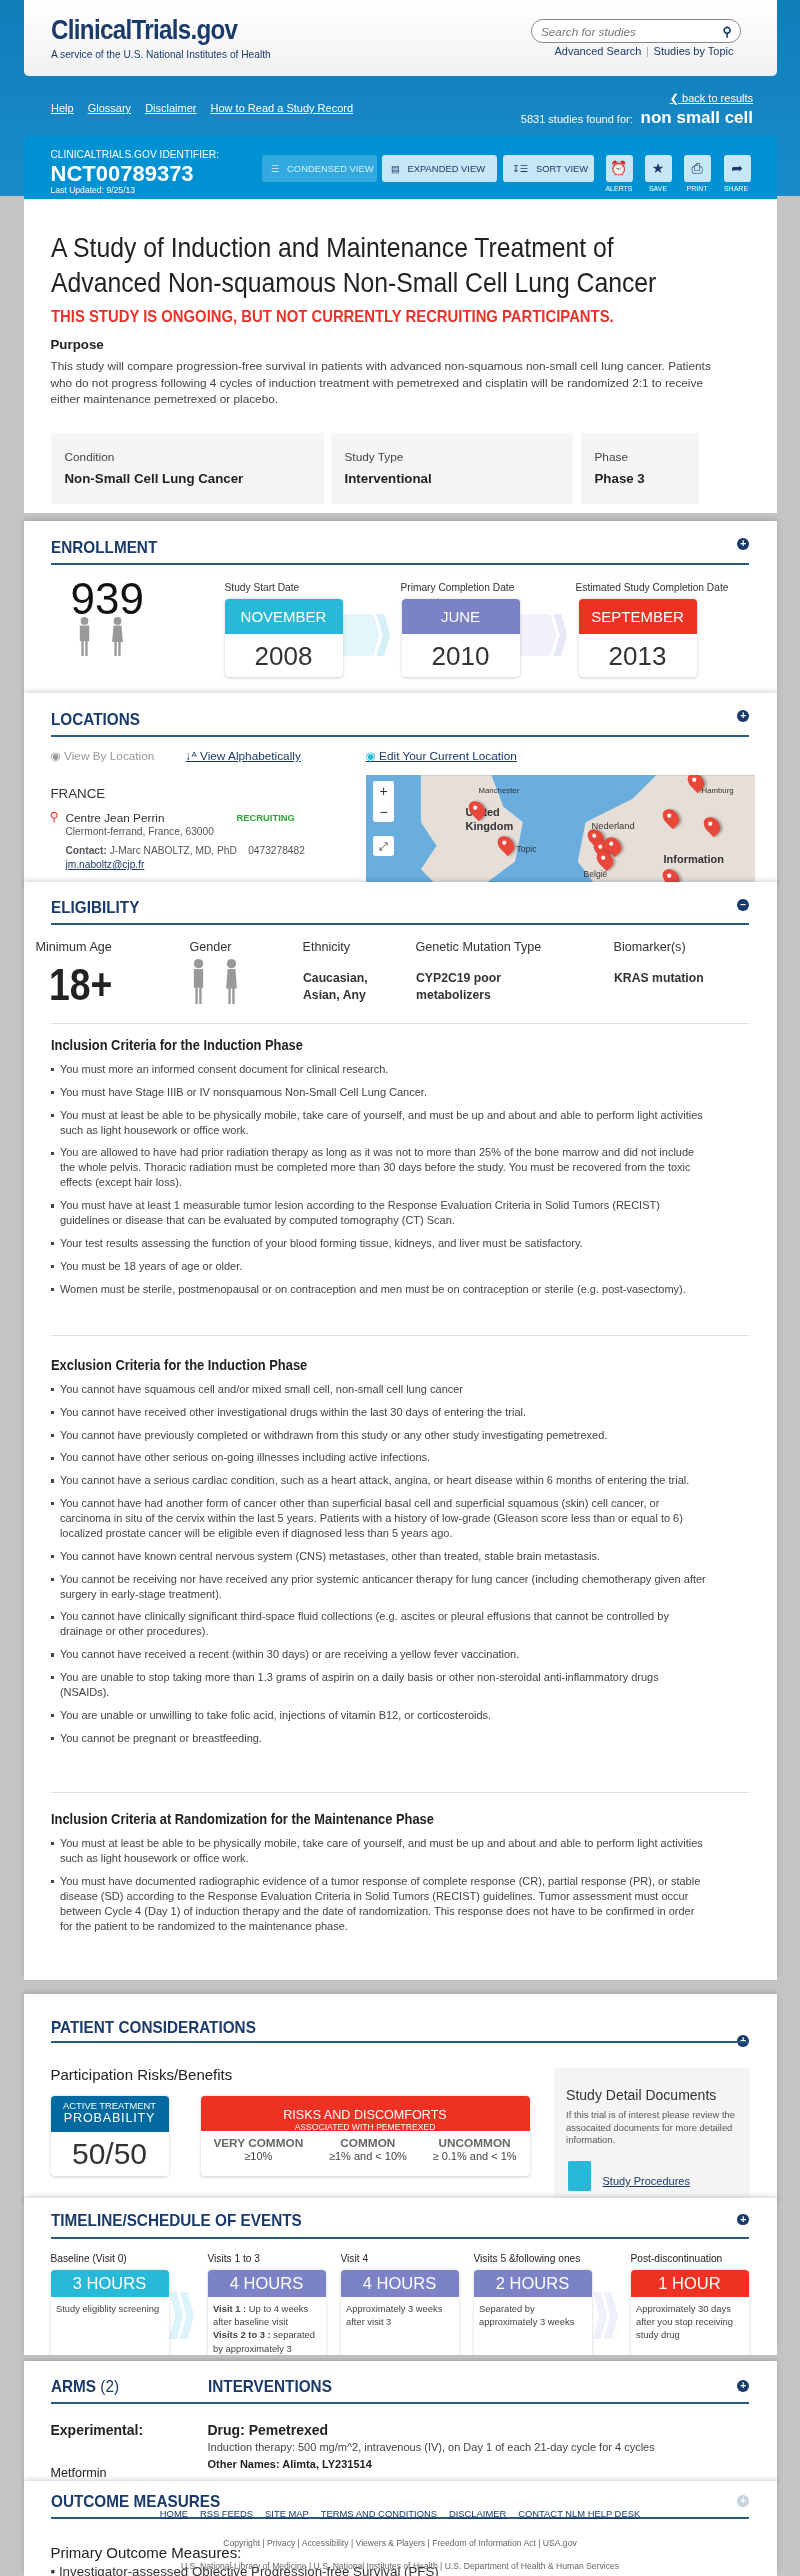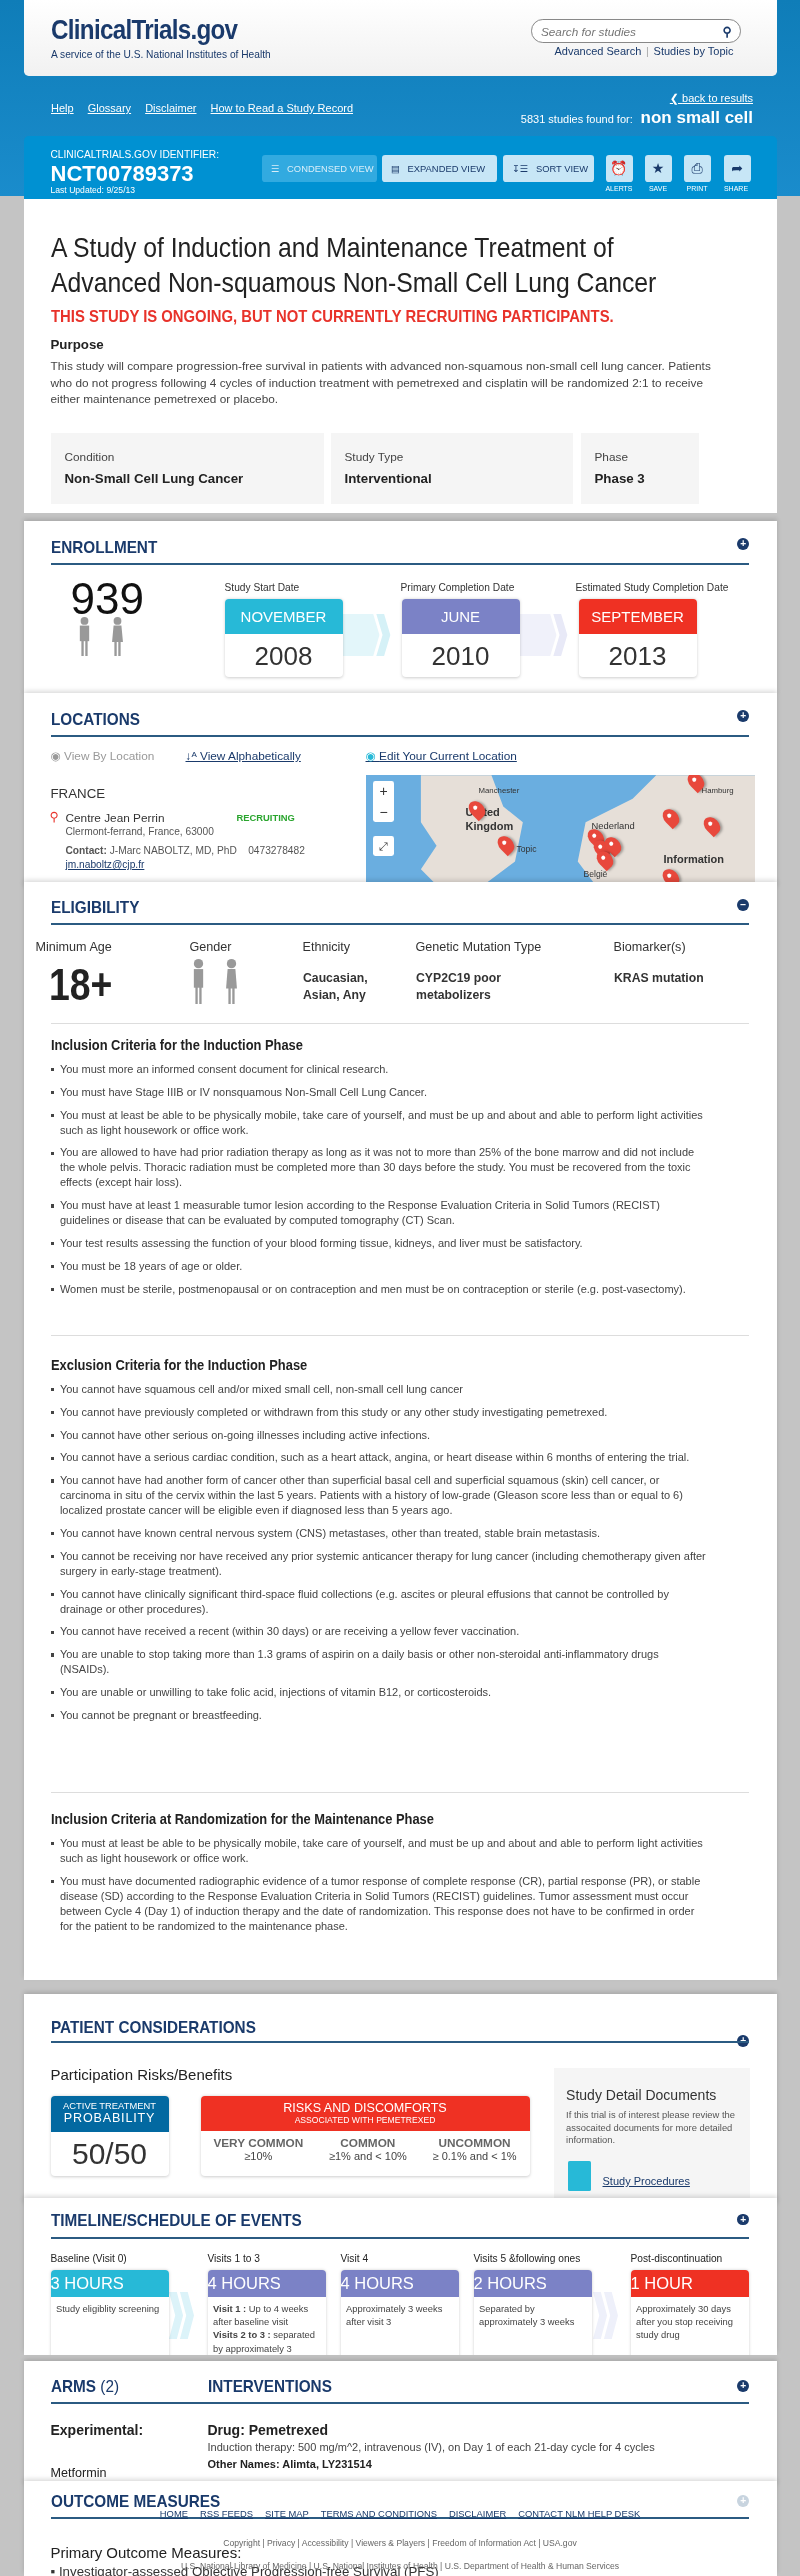--- a/index.html
+++ b/index.html
@@ -50,21 +50,21 @@
 .pin{position:absolute;width:14px;height:19px;background:#e8483c;border-radius:50% 50% 50% 0;transform:rotate(-45deg);box-shadow:1.6px 1.6px 2.4px rgba(0,0,0,.3)}
 .pin::after{content:"";position:absolute;left:4.7px;top:4.7px;width:4.7px;height:4.7px;background:#fff;border-radius:50%}
 .elig-lbl{position:absolute;top:58px;font-size:12.6px;color:#333}
 .elig-val{position:absolute;font-size:13.3px;color:#333;line-height:16.5px;font-weight:bold;transform:scaleX(.92);transform-origin:left}
 .crit-h{position:absolute;left:27px;font-size:14px;color:#222;font-weight:bold;transform:scaleX(.92);transform-origin:left}
 .crit{position:absolute;left:27px;width:659px;font-size:11px;line-height:15px;color:#444;list-style:none}
 .crit li{position:relative;padding-left:9.4px;margin-bottom:7.8px}
 .crit li::before{content:"";position:absolute;left:0;top:6.3px;width:3.1px;height:3.1px;background:#444}
 .hr{position:absolute;left:27.5px;width:698px;height:0.8px;background:#ddd}
 .tcard{position:absolute;width:118px;height:108px;border-radius:3.9px;background:#fff;box-shadow:0 0.8px 3.1px rgba(0,0,0,.2);overflow:hidden}
-.tcard .hh{height:27px;color:#fff;font-size:16.5px;line-height:27px}
+.tcard .hh{height:27px;color:#fff;font-size:16.5px;text-align:center;line-height:27px}
 .tcard .d{padding:4.7px 5.5px;font-size:9.4px;line-height:13.3px;color:#444}
 .tlbl{position:absolute;top:78px;font-size:10.2px;color:#222}
 .footer{position:absolute;left:0;width:800px;text-align:center;font-size:9.4px;color:#1a3a6b}
 </style>
 </head>
 <body>
 
 <div class="top-band"></div>
 
 <div class="header">
@@ -258,20 +258,21 @@
     <li>You must have at least 1 measurable tumor lesion according to the Response Evaluation Criteria in Solid Tumors (RECIST) guidelines or disease that can be evaluated by computed tomography (CT) Scan.</li>
     <li>Your test results assessing the function of your blood forming tissue, kidneys, and liver must be satisfactory.</li>
     <li>You must be 18 years of age or older.</li>
     <li>Women must be sterile, postmenopausal or on contraception and men must be on contraception or sterile (e.g. post-vasectomy).</li>
   </ul>
   <div class="hr" style="top:453px"></div>
 
   <div class="crit-h" style="top:475px">Exclusion Criteria for the Induction Phase</div>
   <ul class="crit" style="top:500px">
     <li>You cannot have squamous cell and/or mixed small cell, non-small cell lung cancer</li>
+    <li>You cannot have received other investigational drugs within the last 30 days of entering the trial.</li>
     <li>You cannot have previously completed or withdrawn from this study or any other study investigating pemetrexed.</li>
     <li>You cannot have other serious on-going illnesses including active infections.</li>
     <li>You cannot have a serious cardiac condition, such as a heart attack, angina, or heart disease within 6 months of entering the trial.</li>
     <li>You cannot have had another form of cancer other than superficial basal cell and superficial squamous (skin) cell cancer, or carcinoma in situ of the cervix within the last 5 years. Patients with a history of low-grade (Gleason score less than or equal to 6) localized prostate cancer will be eligible even if diagnosed less than 5 years ago.</li>
     <li>You cannot have known central nervous system (CNS) metastases, other than treated, stable brain metastasis.</li>
     <li>You cannot be receiving nor have received any prior systemic anticancer therapy for lung cancer (including chemotherapy given after surgery in early-stage treatment).</li>
     <li>You cannot have clinically significant third-space fluid collections (e.g. ascites or pleural effusions that cannot be controlled by drainage or other procedures).</li>
     <li>You cannot have received a recent (within 30 days) or are receiving a yellow fever vaccination.</li>
     <li>You are unable to stop taking more than 1.3 grams of aspirin on a daily basis or other non-steroidal anti-inflammatory drugs (NSAIDs).</li>
     <li>You are unable or unwilling to take folic acid, injections of vitamin B12, or corticosteroids.</li>
@@ -292,21 +293,21 @@
   <div class="sect-line" style="top:47px"></div>
   <div style="position:absolute;left:27px;top:72px;font-size:15px;color:#222">Participation Risks/Benefits</div>
   <div class="dcard" style="left:27px;top:102px;width:118px;height:80px">
     <div style="background:#0369a1;color:#fff;height:36px;text-align:center;padding-top:3.9px">
       <div style="font-size:9.4px">ACTIVE TREATMENT</div>
       <div style="font-size:12.6px;letter-spacing:0.8px">PROBABILITY</div>
     </div>
     <div style="text-align:center;font-size:30px;color:#333;line-height:44px">50/50</div>
   </div>
   <div class="dcard" style="left:177px;top:102px;width:329px;height:80px">
-    <div style="background:#ef3123;color:#fff;height:35px;text-align:center;padding-top:5px">
+    <div style="background:#ef3123;color:#fff;height:35px;text-align:center;padding-top:12px">
       <div style="font-size:12.6px">RISKS AND DISCOMFORTS</div>
       <div style="font-size:8.6px">ASSOCIATED WITH PEMETREXED</div>
     </div>
     <div style="display:flex;justify-content:space-around;padding-top:4.7px;color:#666;text-align:center">
       <div>
           <div style="font-size:11.8px;font-weight:bold">VERY COMMON</div>
           <div style="font-size:11px;color:#444">≥10%</div>
         </div>
       <div>
           <div style="font-size:11.8px;font-weight:bold">COMMON</div>

